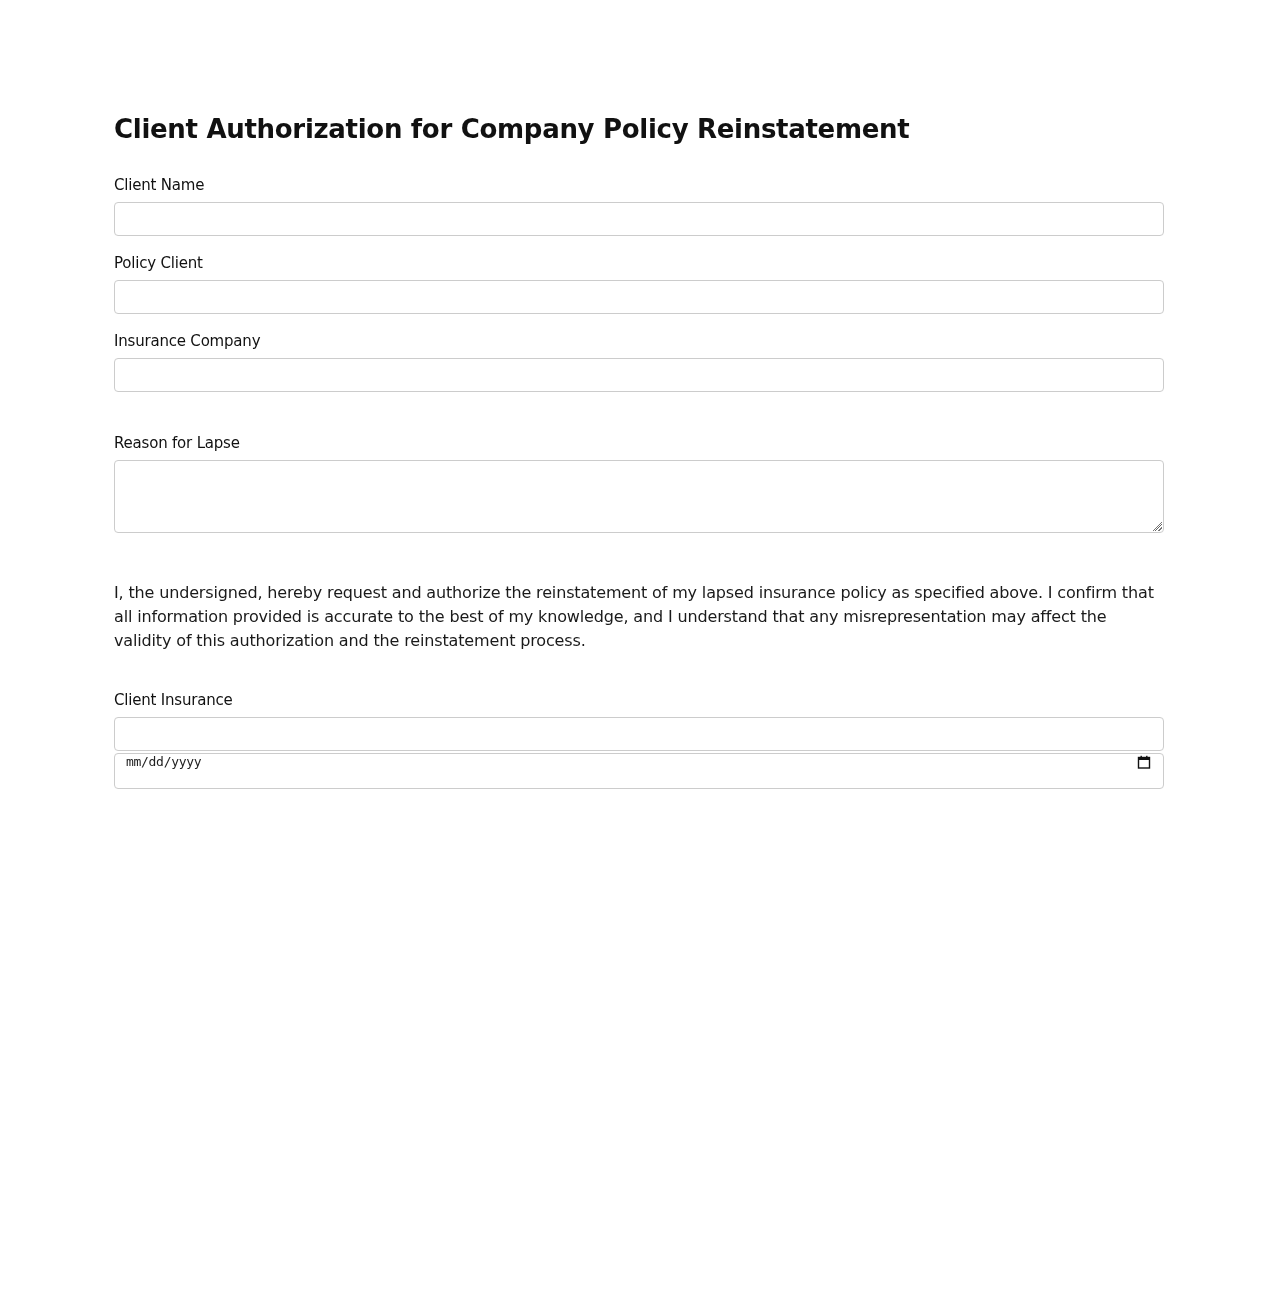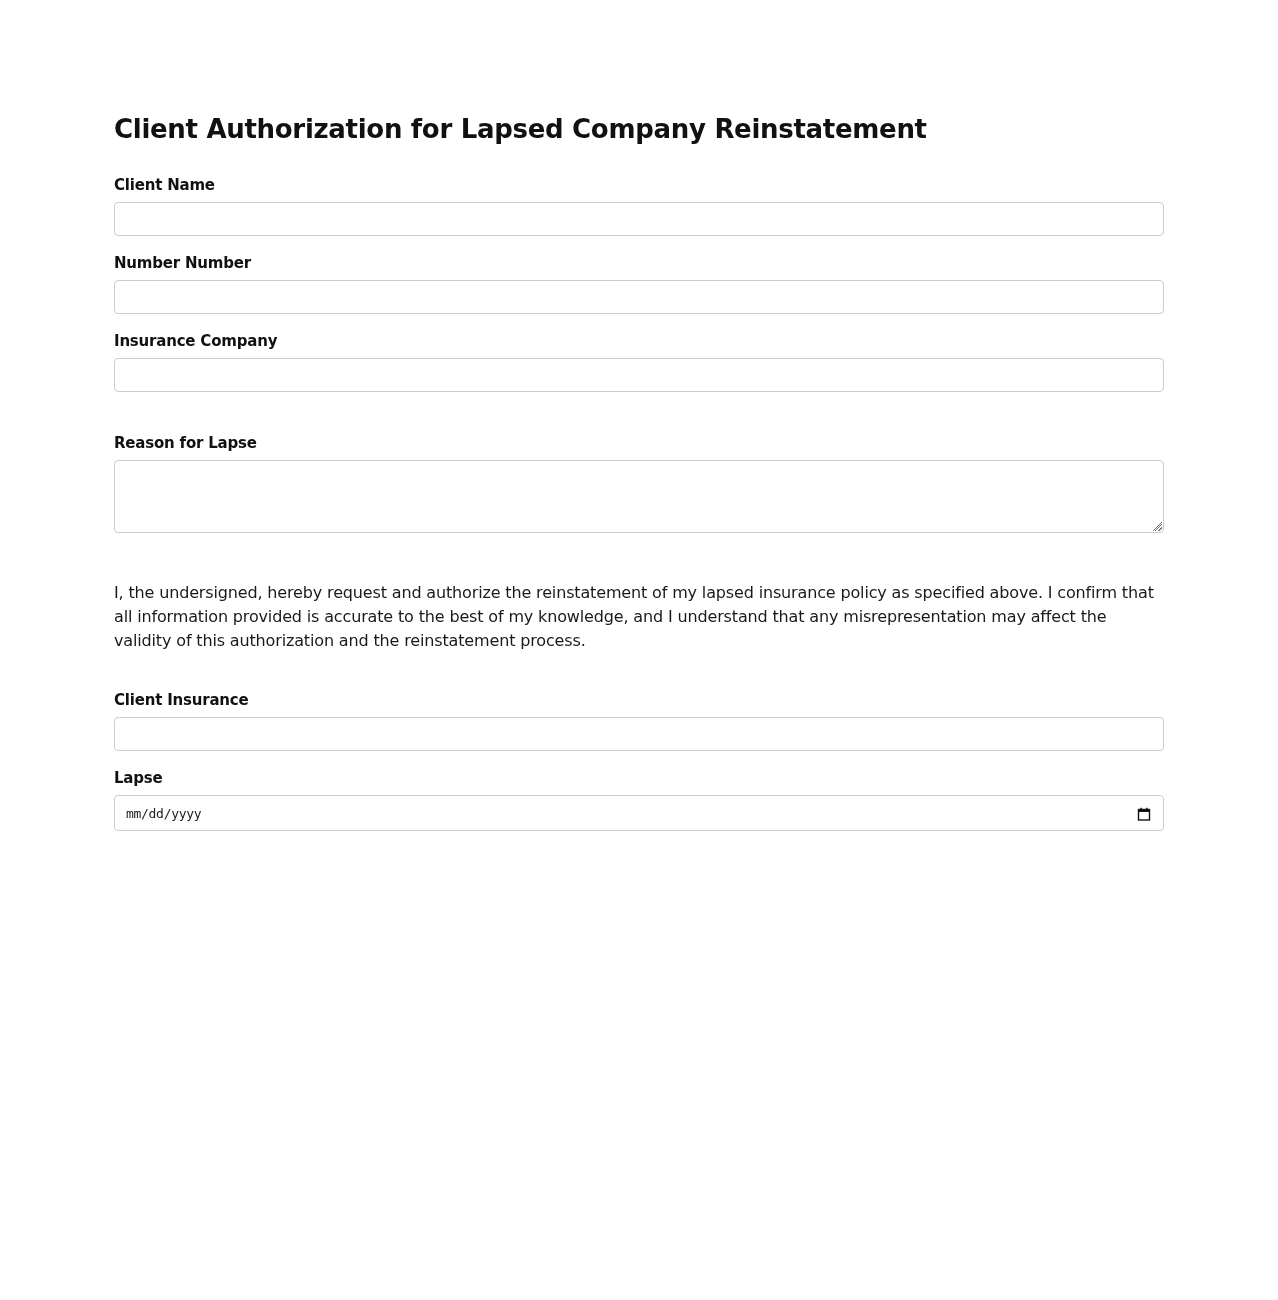--- a/index.html
+++ b/index.html
@@ -28,21 +28,21 @@
       font-size: 26px;
       font-weight: 600;
       letter-spacing: -0.3px;
       line-height: 34px;
       white-space: nowrap;
     }
     .field-label {
       position: absolute;
       left: 0;
       font-size: 15px;
-      font-weight: 700;
+      font-weight: 400;
       line-height: 20px;
       white-space: nowrap;
       letter-spacing: -0.2px;
     }
     .text-input {
       position: absolute;
       left: 0;
       width: 1050px;
       height: 34px;
       border: 1px solid #cccccc;
@@ -91,28 +91,27 @@
       width: 1050px;
       margin: 0;
       font-size: 16px;
       line-height: 24px;
       color: #1a1a1a;
       letter-spacing: -0.15px;
     }
     .date-input {
       position: absolute;
       left: 0;
-      top: 795px;
+      top: 753px;
       width: 1050px;
       height: 36px;
       border: 1px solid #cccccc;
       border-radius: 4px;
       background: #ffffff;
       display: flex;
-      align-items: center;
       padding: 0 12px 0 11px;
     }
     .date-placeholder {
       font-family: "DejaVu Sans Mono", "Liberation Mono", monospace;
       font-size: 13px;
       color: #222222;
       letter-spacing: -0.3px;
       flex: 1;
     }
     .calendar-icon {
@@ -120,26 +119,26 @@
       height: 14px;
       display: inline-block;
       cursor: pointer;
     }
   </style>
 </head>
 <body>
 
 <div class="container">
 
-  <h1 class="page-title">Client Authorization for Lapsed Company Reinstatement</h1>
+  <h1 class="page-title">Client Authorization for Company Policy Reinstatement</h1>
 
   <label class="field-label" style="top:175px;">Client Name</label>
   <input type="text" class="text-input" style="top: 202px;" placeholder="">
 
-  <label class="field-label" style="top:253px;">Number Number</label>
+  <label class="field-label" style="top:253px;">Policy Client</label>
   <input type="text" class="text-input" style="top: 280px;" placeholder="">
 
   <label class="field-label" style="top:331px;text-align:right;">Insurance Company</label>
   <input type="text" class="text-input" style="top: 358px;" placeholder="">
 
   <label class="field-label" style="top:433px;text-align:center;">Reason for Lapse</label>
   <div class="textarea-wrap" style="top:460px;">
     <textarea class="textarea" style="top: 0px;" placeholder=""></textarea>
     <span class="resize-grip"></span>
   </div>

